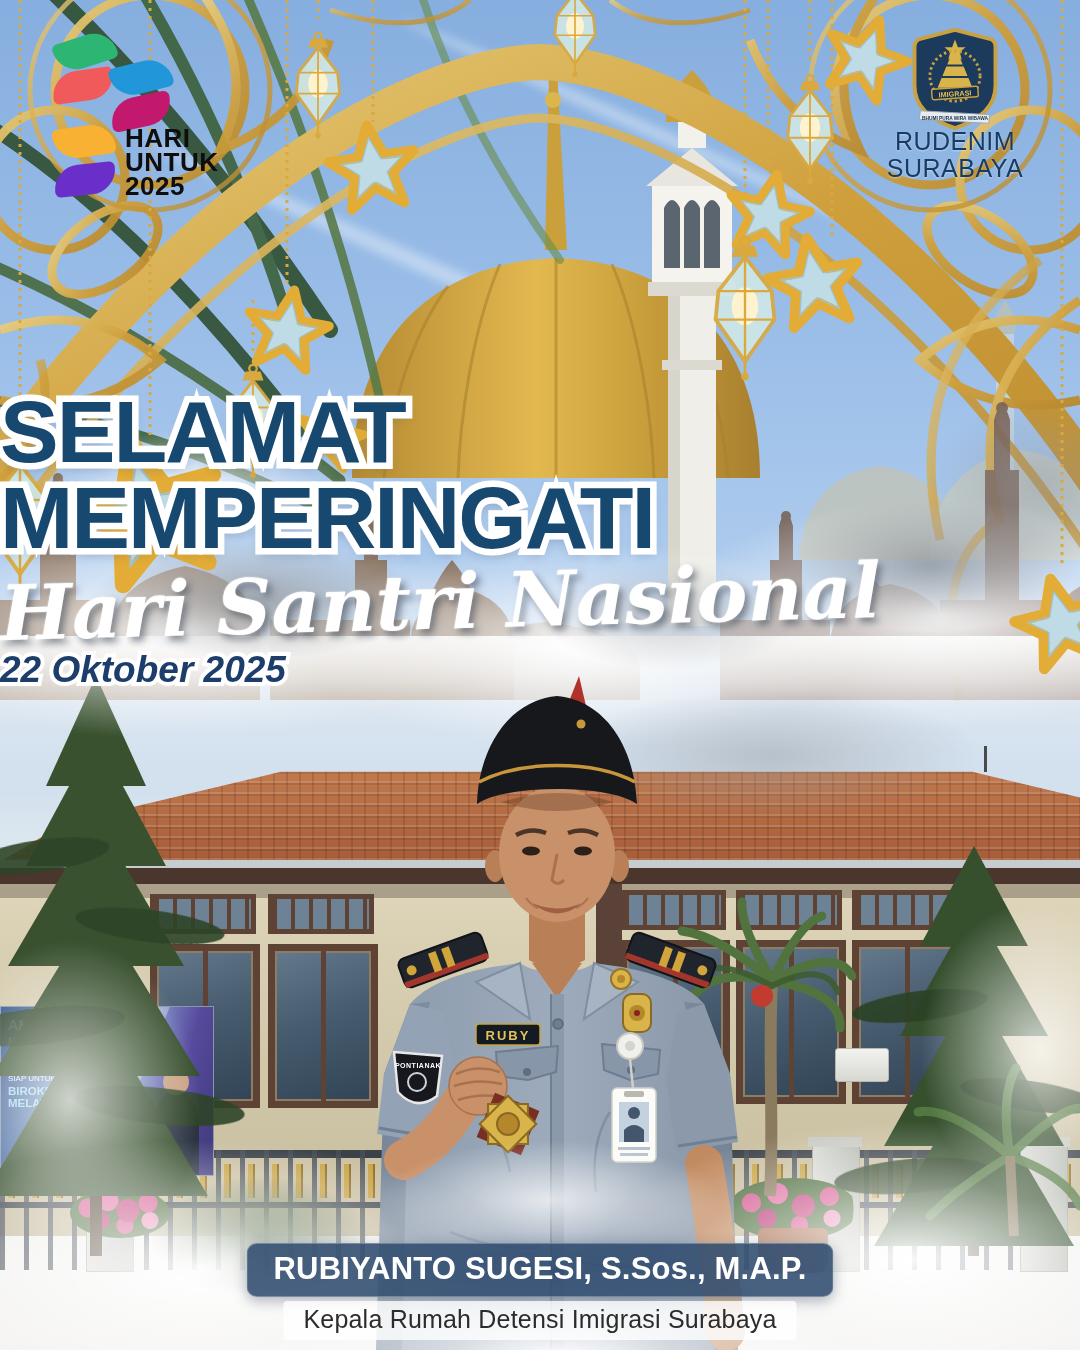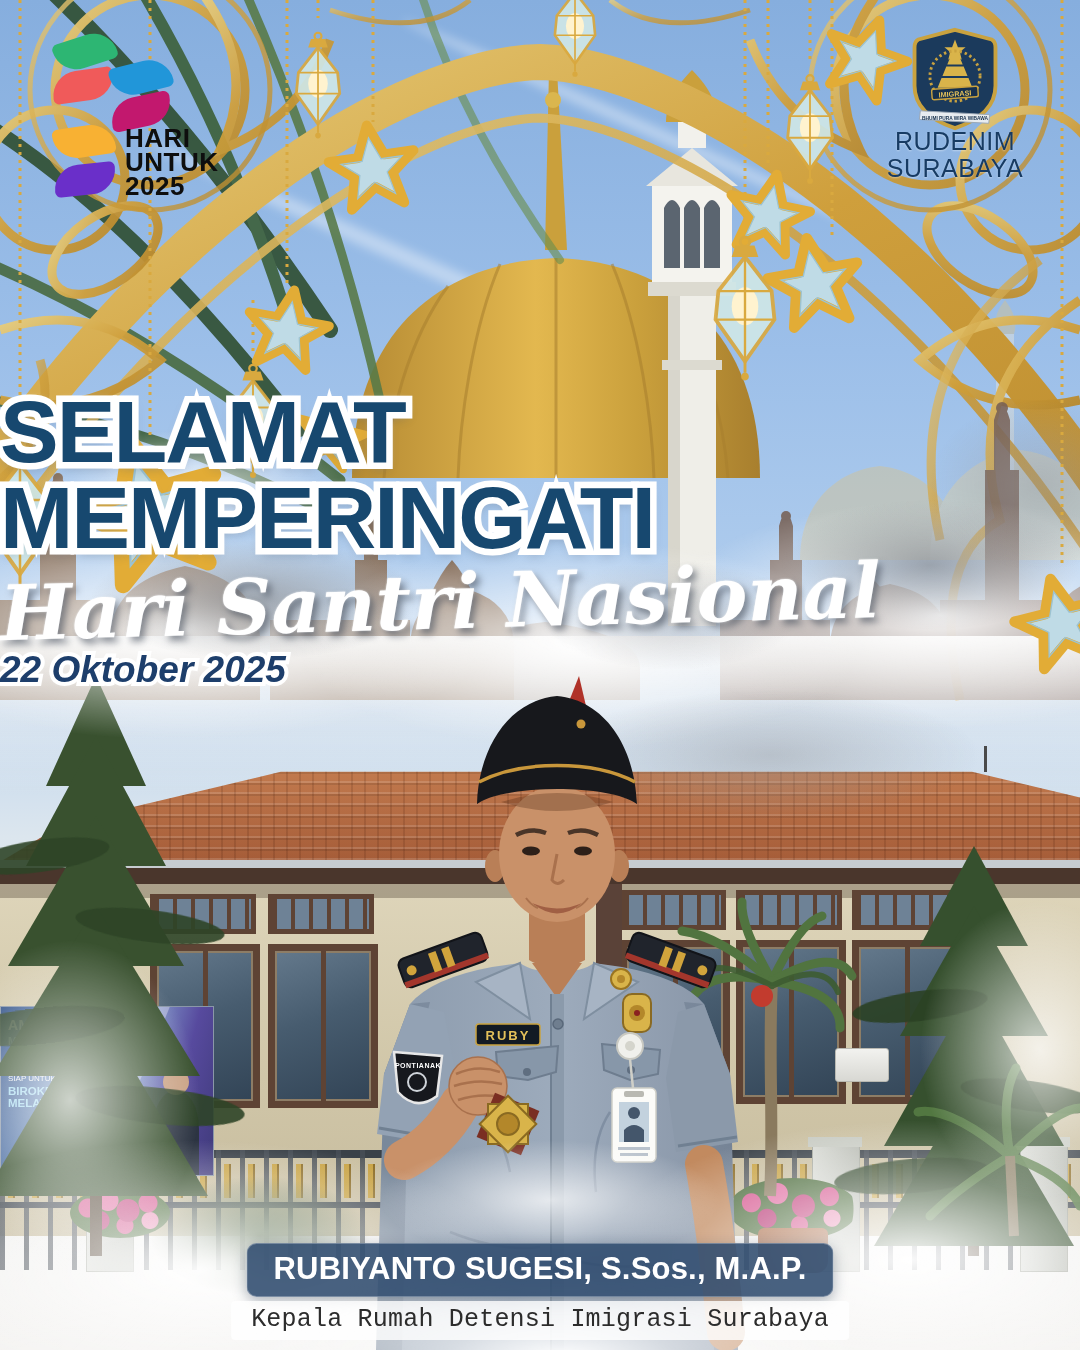--- a/index.html
+++ b/index.html
@@ -101,21 +101,21 @@
   .wb-l5{font-size:11.5px;font-weight:800;color:#9fd8ef;margin-top:2px;}
   .wb-l6{font-size:11.5px;font-weight:800;color:#9fd8ef;}
 
   
   .name-banner{position:absolute;left:50%;top:1243px;transform:translateX(-50%);z-index:60;
     background:rgba(47,75,110,.88);border:1px solid rgba(255,255,255,.28);border-radius:10px;
     padding:7px 26px 9px;box-shadow:0 4px 14px rgba(30,45,70,.35);white-space:nowrap;}
   .name-banner span{color:#fff;font-weight:800;font-size:31px;letter-spacing:.2px;}
   .role-bar{position:absolute;left:50%;top:1301px;transform:translateX(-50%);z-index:60;
     background:rgba(255,255,255,.80);border-radius:4px;padding:4px 20px 6px;white-space:nowrap;}
-  .role-bar span{color:#2c2c2c;font-size:25px;letter-spacing:.2px;font-family:Liberation Mono, monospace;}
+  .role-bar span{color:#2c2c2c;font-size:25px;letter-spacing:.2px;}
 </style>
 </head>
 <body>
 
 <div class="poster">
 
   <div class="contrail" style="left:120px;top:260px;width:620px;height:16px;"></div>
   <div class="contrail" style="left:380px;top:120px;width:520px;height:12px;"></div>
 
   <svg class="abs" style="left:0;top:0;z-index:10;" width="600" height="620" viewBox="0 0 600 620">

